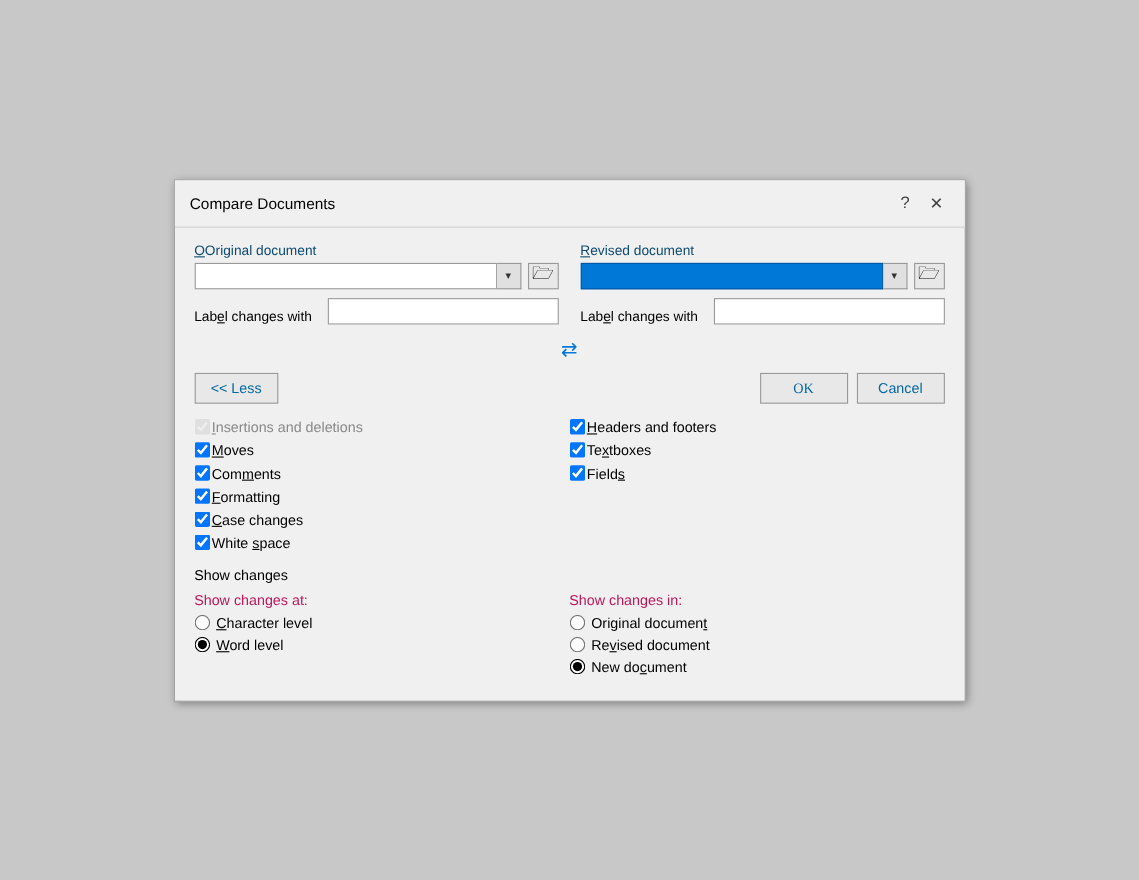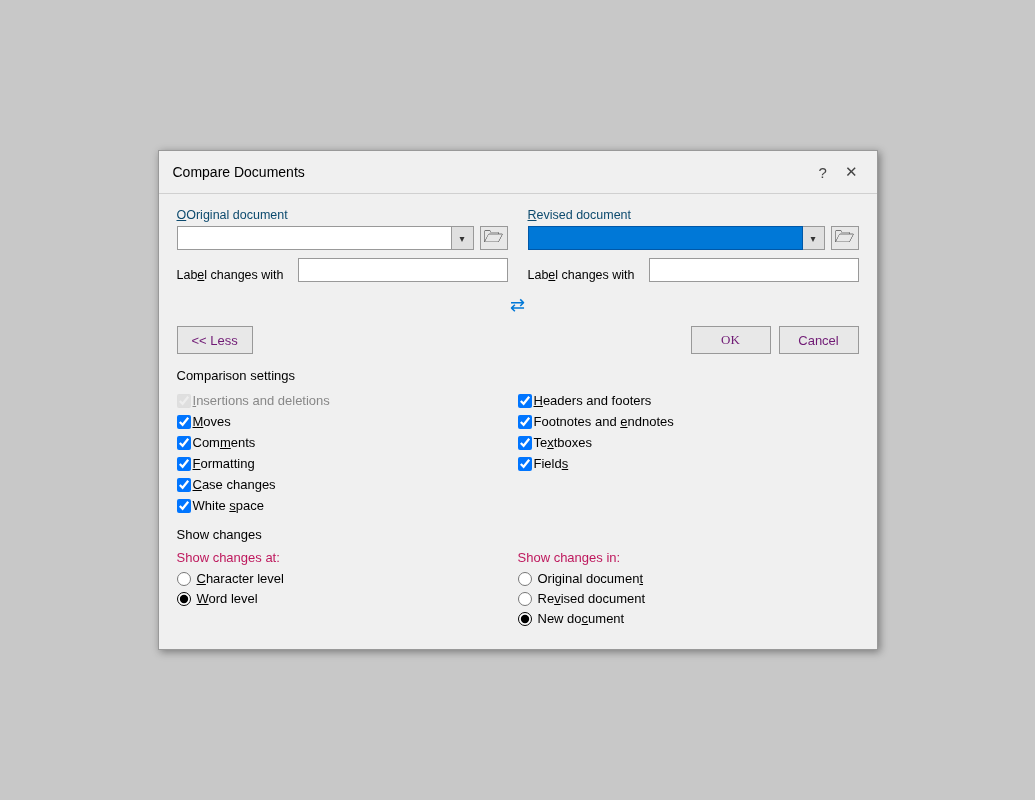--- a/index.html
+++ b/index.html
@@ -151,21 +151,21 @@
       align-items: center;
       margin-bottom: 14px;
     }
     .btn {
       height: 28px;
       padding: 0 14px;
       border: 1px solid #999;
       background: #e8e8e8;
       cursor: pointer;
       font-size: 13px;
-      color: #701a75;
+      color: #0369a1;
     }
     .btn-right-group {
       display: flex;
       gap: 8px;
     }
     .section-title {
       font-size: 13px;
       font-weight: 400;
       margin-bottom: 10px;
       color: #000;
@@ -296,21 +296,20 @@
 
     <div class="button-row">
       <button class="btn">&lt;&lt; Less</button>
       <div class="btn-right-group">
         <button class="btn" style="min-width:80px;font-family:Liberation Serif, serif;">OK</button>
         <button class="btn" style="min-width:80px;">Cancel</button>
       </div>
     </div>
 
     <div class="show-changes-section">
-      <div class="section-title">Comparison settings</div>
       <div class="checkbox-grid">
 
         <div class="checkbox-col">
 
           <div class="checkbox-item disabled">
             <input type="checkbox" id="insertions" checked="" disabled="" style="">
             <label for="insertions">
               <span class="underline">I</span>nsertions and deletions
             </label>
           </div>
@@ -354,26 +353,20 @@
         <div class="checkbox-col">
 
 
           <div class="checkbox-item">
             <input type="checkbox" id="headers_footers" checked="" style="">
             <label for="headers_footers">
               <span class="underline">H</span>eaders and footers
             </label>
           </div>
 
-          <div class="checkbox-item">
-            <input type="checkbox" id="footnotes" checked="" style="">
-            <label for="footnotes">
-              Footnotes and <span class="underline">e</span>ndnotes
-            </label>
-          </div>
 
           <div class="checkbox-item">
             <input type="checkbox" id="textboxes" checked="" style="">
             <label for="textboxes">
               Te<span class="underline">x</span>tboxes
             </label>
           </div>
 
           <div class="checkbox-item">
             <input type="checkbox" id="fields" checked="" style="">

